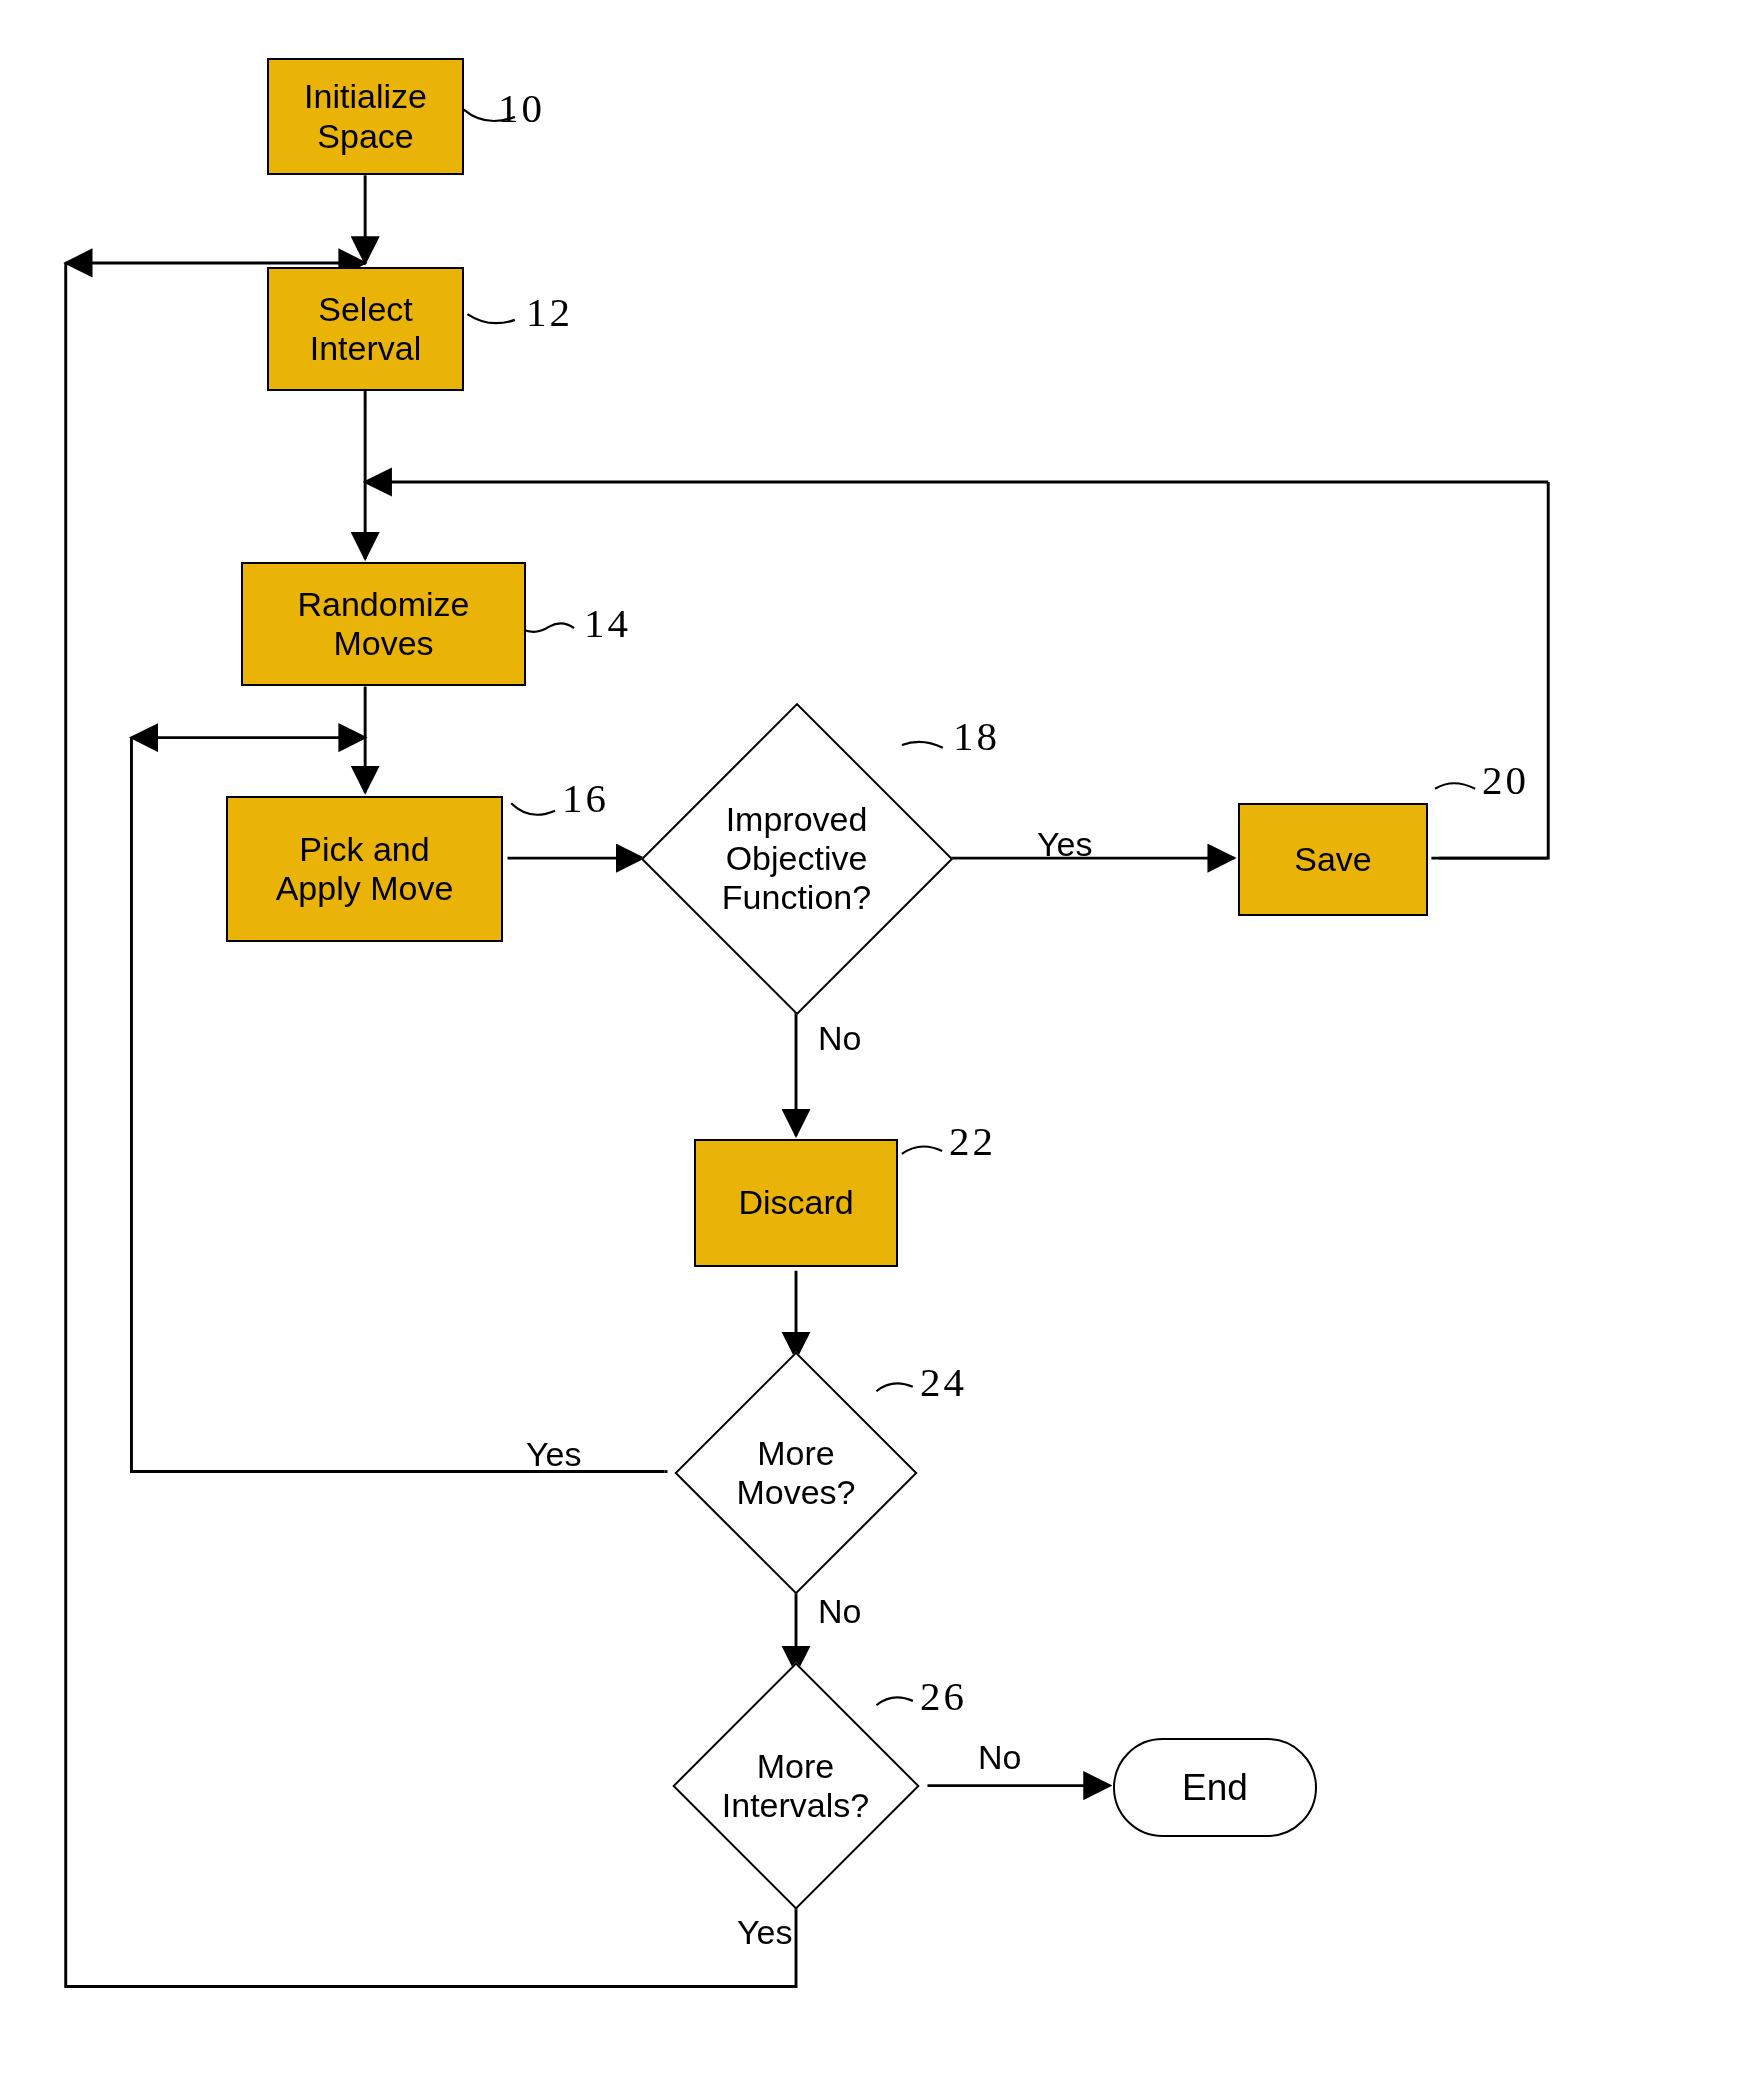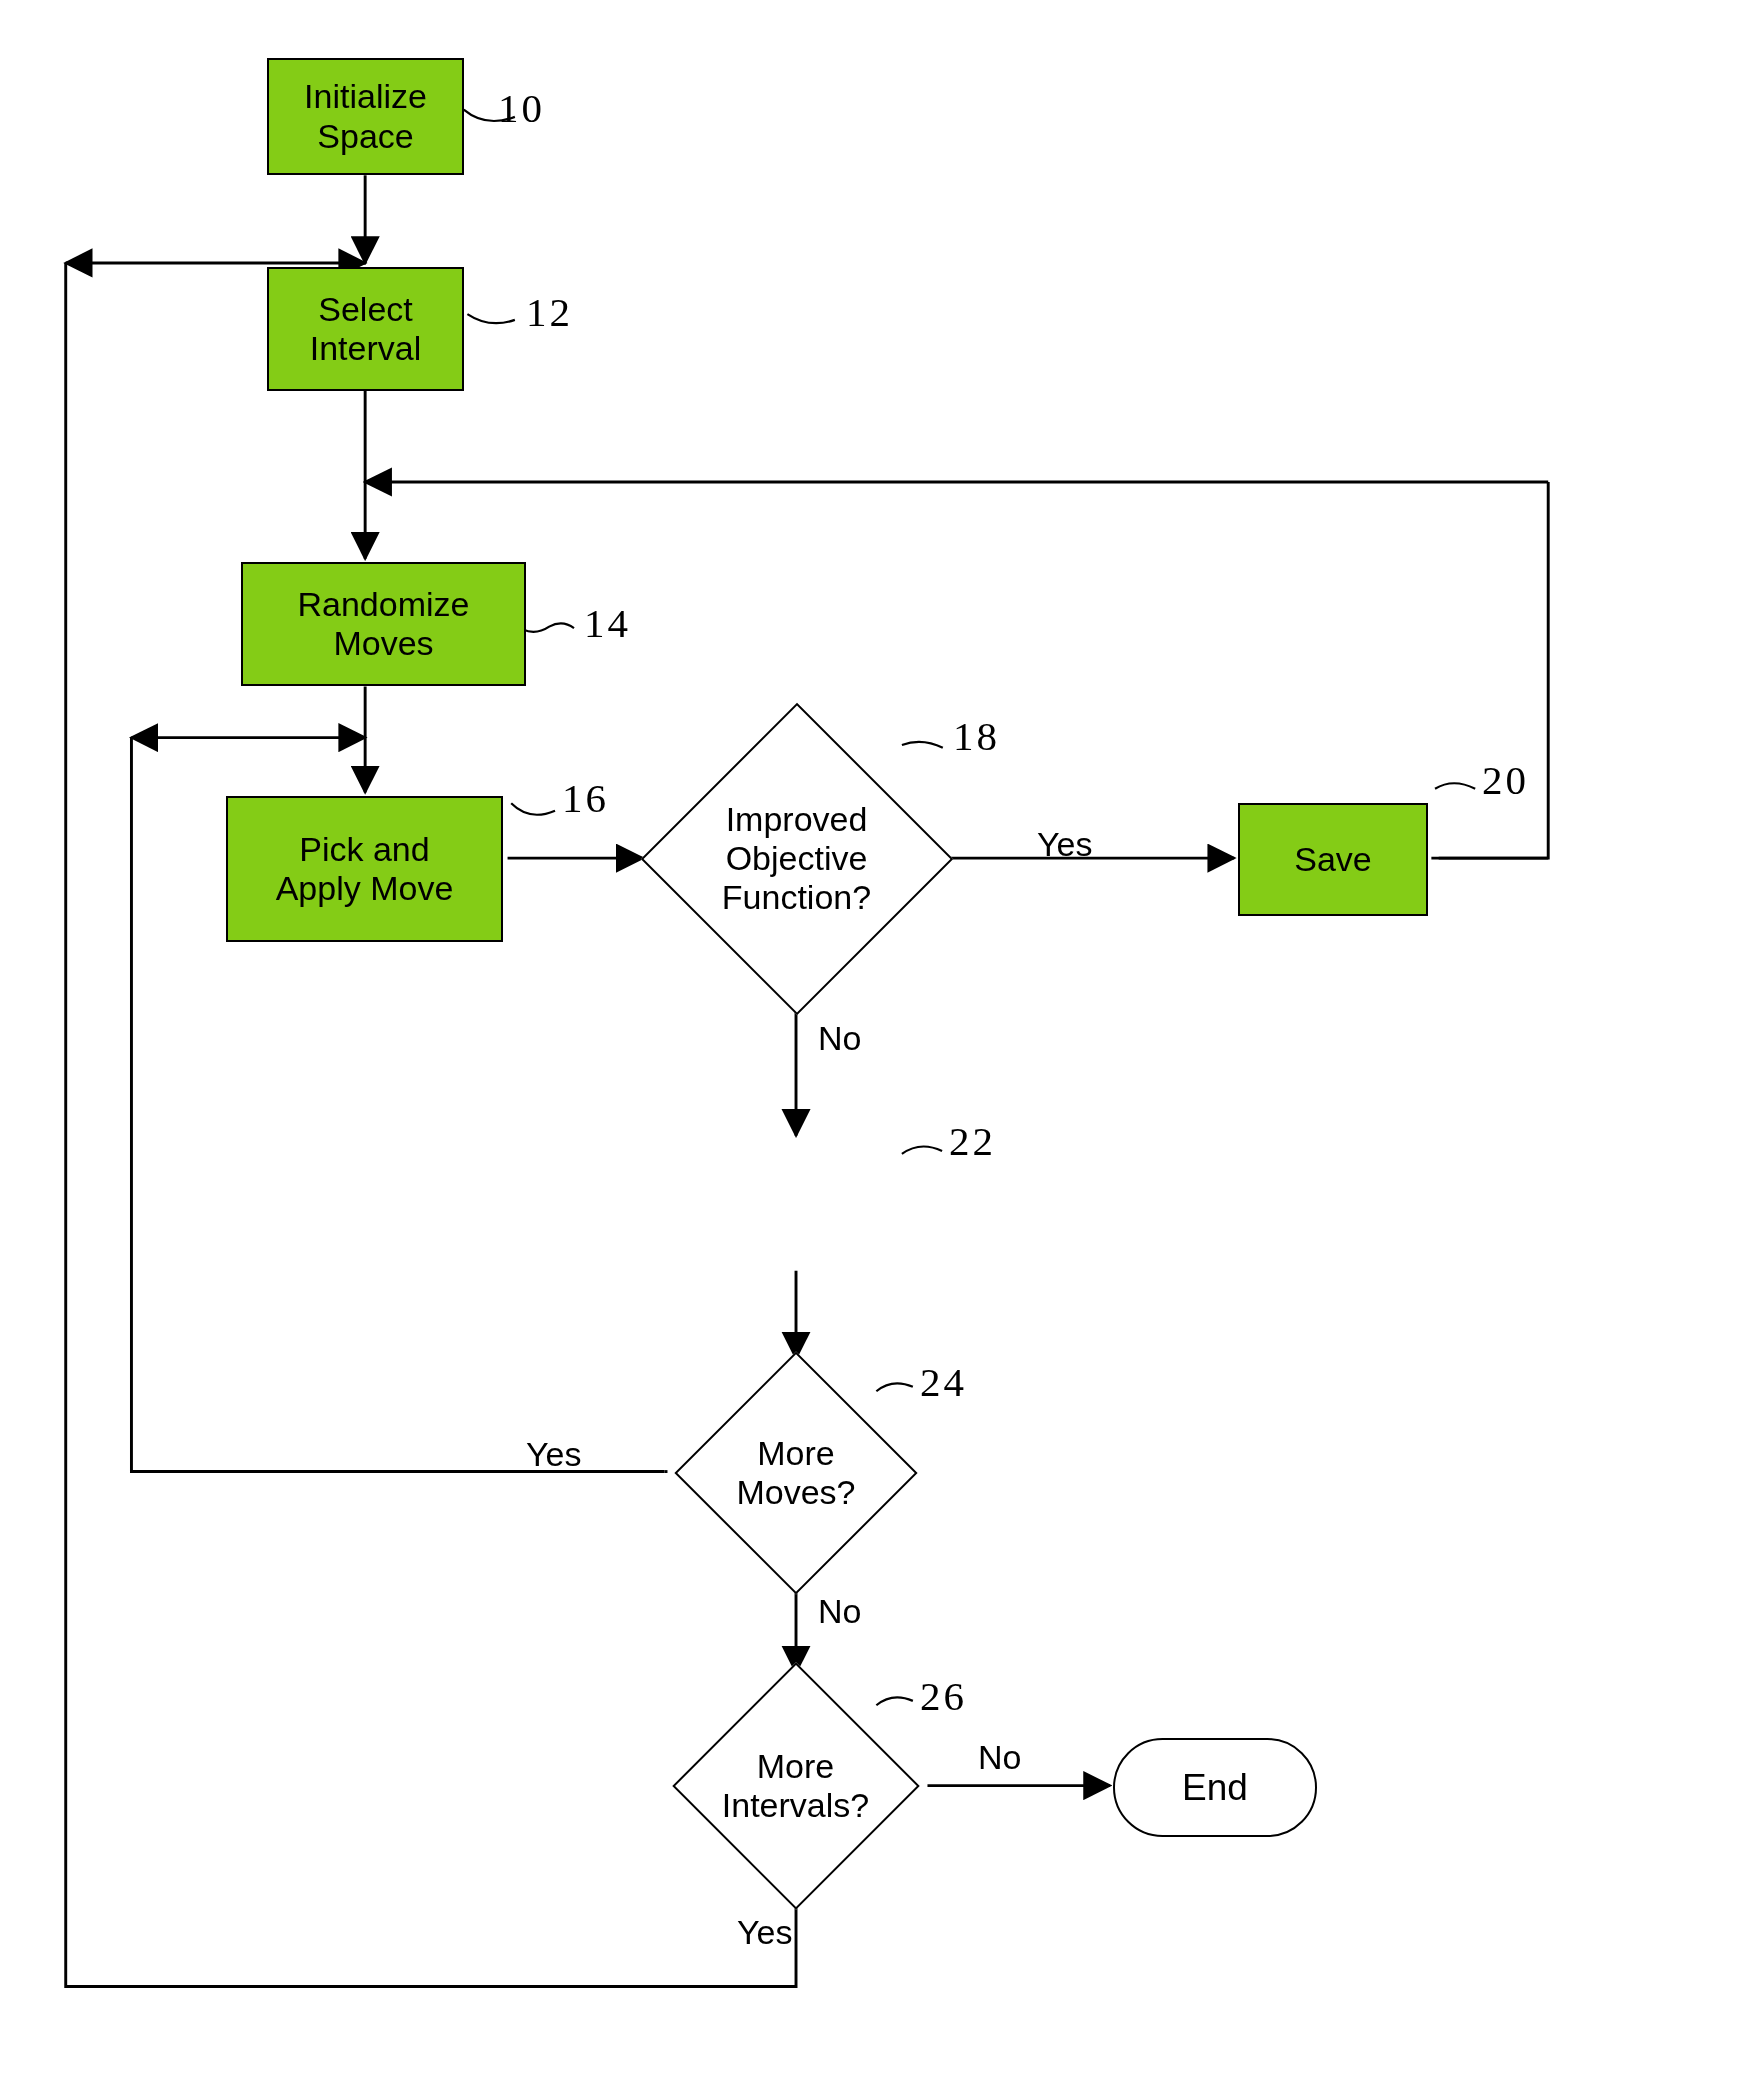--- a/index.html
+++ b/index.html
@@ -10,21 +10,21 @@
   .canvas {
     position: relative;
     width: 1760px;
     height: 2077px;
     background: #ffffff;
     font-family: Arial, Helvetica, sans-serif;
   }
   .box {
     position: absolute;
     border: 2.9px solid #000;
-    background: #84cc16;
+    background: #eab308;
     display: flex;
     align-items: center;
     justify-content: center;
     text-align: center;
     font-size: 34px;
     line-height: 1.15;
     box-sizing: border-box;
     padding: 4.4px;
   }
   .diamond {
@@ -160,20 +160,23 @@
     <div class="rot" style="width:217px; height:217px;"></div>
     <div class="lbl" style="white-space:pre-line;">Improved
 Objective
 Function?</div>
   </div>
 
   <div class="box" style="left:1238px; top:803px; width:190px; height:113px;">
     <span>Save</span>
   </div>
 
+  <div class="box" style="left:694px; top:1139px; width:204px; height:128px;">
+    <span>Discard</span>
+  </div>
 
   <div class="diamond" style="left:668px; top:1358px; width:256px; height:229px;">
     <div class="rot" style="width:168px; height:168px;"></div>
     <div class="lbl" style="white-space:pre-line;">More
 Moves?</div>
   </div>
 
   <div class="diamond" style="left:664px; top:1672px; width:263px; height:228px;">
     <div class="rot" style="width:171px; height:171px;"></div>
     <div class="lbl" style="white-space:pre-line;">More

